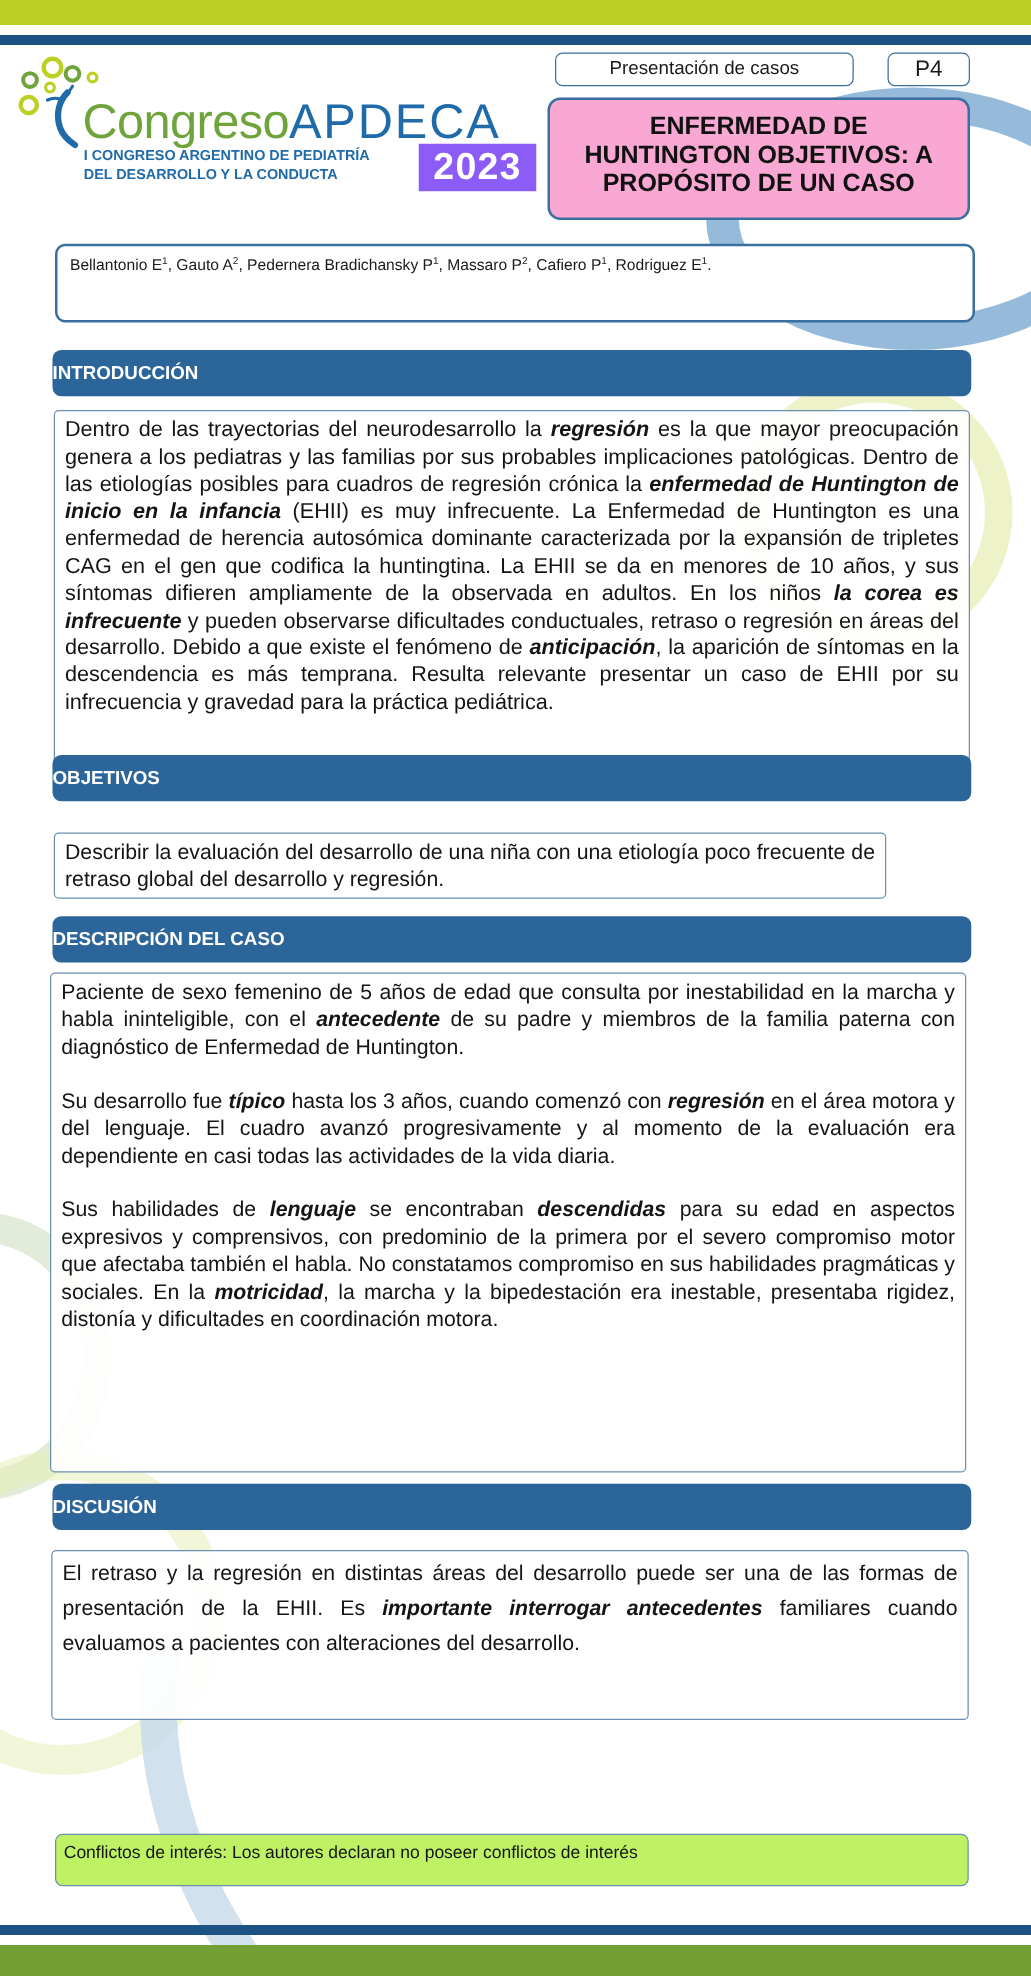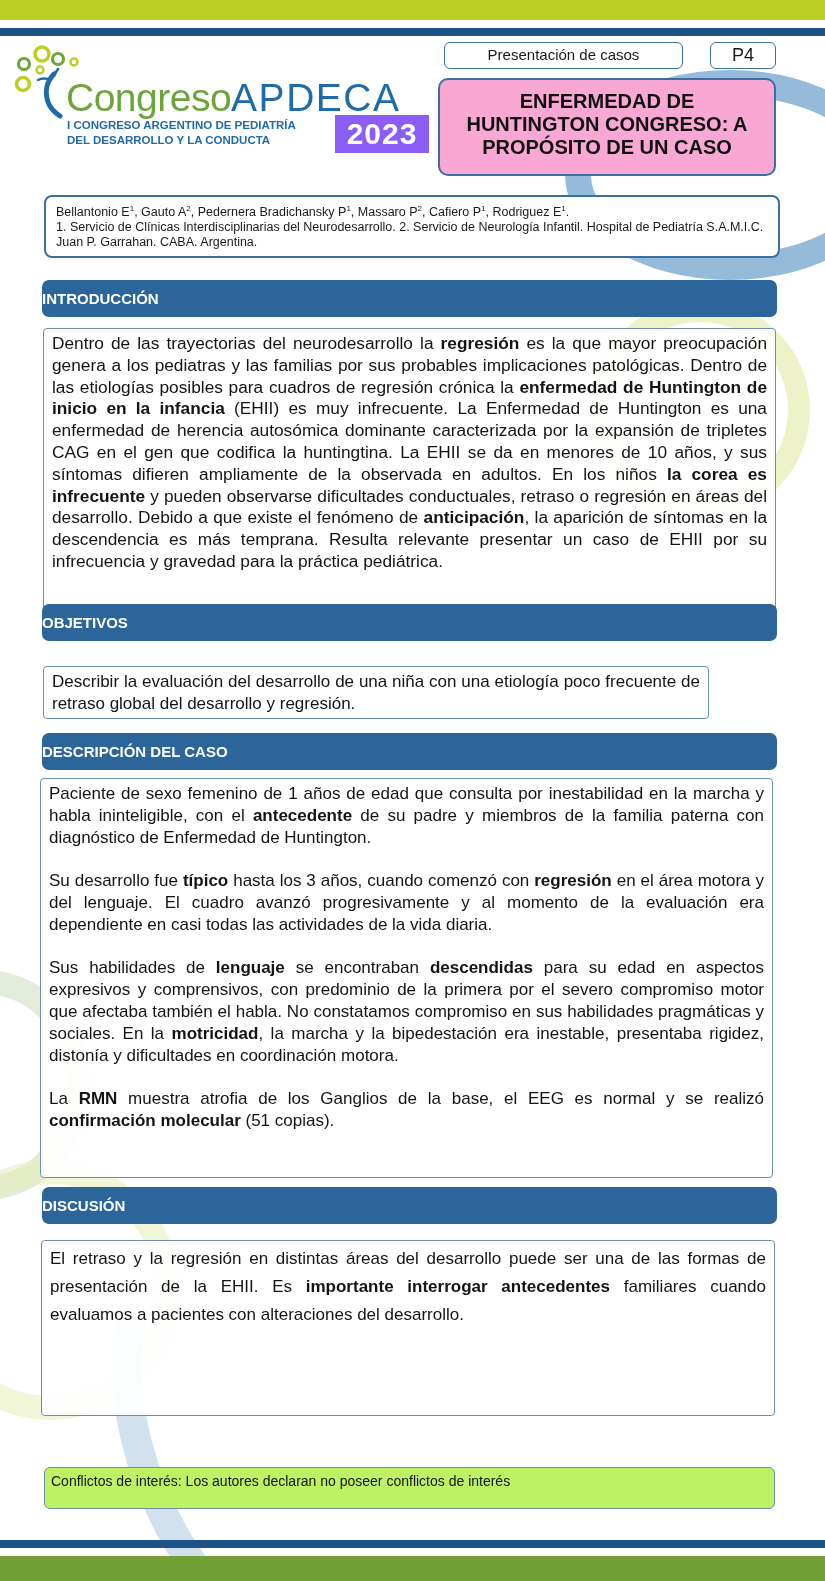--- a/index.html
+++ b/index.html
@@ -34,26 +34,26 @@
   .pill-code { left: 710px; top: 42px; width: 66px; height: 27px; font-size: 18px; line-height: 24px; }
   .title-box { position: absolute; left: 438px; top: 78px; width: 338px; height: 98px; background: #f9a8d4; border: 2px solid #3a6f9f; border-radius: 10px; text-align: center; font-weight: bold; font-size: 20px; line-height: 23px; padding-top: 10px; color: #111; }
 
   .authors-box { position: absolute; left: 44px; top: 195px; width: 736px; height: 63px; background: #fff; border: 2px solid #3a6f9f; border-radius: 8px; padding: 4px 10px; font-size: 12.5px; line-height: 15px; color: #1a1a1a; }
   .authors-box sup { font-size: 8px; }
 
   .section-header { position: absolute; left: 42px; width: 735px; height: 37px; background: #2b6599; border-radius: 7px; color: #fff; font-weight: bold; font-size: 15px; line-height: 37px; }
 
   .content-box { position: absolute; background: rgba(255,255,255,0.92); border: 1.5px solid #6c8fb0; border-radius: 4px; padding: 4px 8px; font-size: 17px; line-height: 21.8px; color: #141414; text-align: justify; }
   .content-box p + p { margin-top: 21.8px; }
-  .content-box b { font-weight: bold; }
+  .content-box b { font-weight: bold; font-style: italic; }
 
   .intro-box { left: 43px; top: 328px; width: 733px; height: 288px; font-size: 17.3px; }
   .obj-box { left: 43px; top: 666px; width: 666px; height: 53px; }
   .case-box { left: 40px; top: 778px; width: 733px; height: 400px; }
-  .disc-box { left: 41px; top: 1240px; width: 734px; height: 176px; line-height: 28px; }
+  .disc-box { left: 41px; top: 1240px; width: 734px; height: 136px; line-height: 28px; }
   .conflict-box { position: absolute; left: 44px; top: 1467px; width: 731px; height: 42px; background: #bef264; border: 1.5px solid #6c8fb0; border-radius: 6px; padding: 4px 6px; font-size: 14px; line-height: 18px; color: #141414; }
 </style>
 </head>
 <body>
 
 <div class="bar-top-green"></div>
 <div class="bar-top-blue"></div>
 
 <div class="deco deco-blue-right"></div>
 <div class="deco deco-lime-mid"></div>
@@ -80,45 +80,43 @@
     <div>I CONGRESO ARGENTINO DE PEDIATRÍA</div>
     <div>DEL DESARROLLO Y LA CONDUCTA</div>
   </div>
   <div class="logo-year">2023</div>
 </div>
 
 <div class="pill pill-category">Presentación  de casos</div>
 <div class="pill pill-code">P4</div>
 <div class="title-box">
   <div>ENFERMEDAD DE</div>
-  <div>HUNTINGTON CONGRESO: A</div>
+  <div>HUNTINGTON OBJETIVOS: A</div>
   <div>PROPÓSITO DE UN CASO</div>
 </div>
 
 <div class="authors-box">
   <div id="authors-list"><span>Bellantonio E</span><sup>1</sup>, <span>Gauto A</span><sup>2</sup>, <span>Pedernera Bradichansky P</span><sup>1</sup>, <span>Massaro P</span><sup>2</sup>, <span>Cafiero P</span><sup>1</sup>, <span>Rodriguez E</span><sup>1</sup>.</div>
-  <div>1. Servicio de Clínicas Interdisciplinarias del Neurodesarrollo. 2. Servicio de Neurología Infantil. Hospital de Pediatría S.A.M.I.C. Juan P. Garrahan. CABA. Argentina.</div>
 </div>
 
 <div class="section-header" style="top:280px;">INTRODUCCIÓN</div>
 <div class="content-box intro-box">
   <p><span>Dentro de las trayectorias del neurodesarrollo la </span><b>regresión</b><span> es la que mayor preocupación genera a los pediatras y las familias por sus probables implicaciones patológicas. Dentro de las etiologías posibles para cuadros de regresión crónica la </span><b>enfermedad de Huntington de inicio en la infancia</b><span> (EHII) es muy infrecuente. La Enfermedad de Huntington es una enfermedad de herencia autosómica dominante caracterizada por la expansión de tripletes CAG en el gen que codifica la huntingtina. La EHII se da en menores de 10 años, y sus síntomas difieren ampliamente de la observada en adultos. En los niños </span><b>la corea es infrecuente</b><span> y pueden observarse dificultades conductuales, retraso o regresión en áreas del desarrollo. Debido a que existe el fenómeno de </span><b>anticipación</b><span>, la aparición de síntomas en la descendencia es más temprana. Resulta relevante presentar un caso de EHII por su infrecuencia y gravedad para la práctica pediátrica.</span></p>
 </div>
 
 <div class="section-header" style="top:604px;">OBJETIVOS</div>
 <div class="content-box obj-box">
   <p>Describir la evaluación del desarrollo de una niña con una etiología poco frecuente de retraso global del desarrollo y regresión.</p>
 </div>
 
 <div class="section-header" style="top:733px;">DESCRIPCIÓN DEL CASO</div>
 <div class="content-box case-box">
-  <p><span>Paciente de sexo femenino de 1 años de edad que consulta por inestabilidad en la marcha y habla ininteligible, con el </span><b>antecedente</b><span> de su padre y miembros de la familia paterna con diagnóstico de Enfermedad de Huntington.</span></p>
+  <p><span>Paciente de sexo femenino de 5 años de edad que consulta por inestabilidad en la marcha y habla ininteligible, con el </span><b>antecedente</b><span> de su padre y miembros de la familia paterna con diagnóstico de Enfermedad de Huntington.</span></p>
   <p><span>Su desarrollo fue </span><b>típico</b><span> hasta los 3 años, cuando comenzó con </span><b>regresión</b><span> en el área motora y del lenguaje. El cuadro avanzó progresivamente y al momento de la evaluación era dependiente en casi todas las actividades de la vida diaria.</span></p>
   <p><span>Sus habilidades de </span><b>lenguaje</b><span> se encontraban </span><b>descendidas</b><span> para su edad en aspectos expresivos y comprensivos, con predominio de la primera por el severo compromiso motor que afectaba también el habla. No constatamos compromiso en sus habilidades pragmáticas y sociales. En la </span><b>motricidad</b><span>, la marcha y la bipedestación era inestable, presentaba rigidez, distonía y dificultades en coordinación motora.</span></p>
-  <p><span>La </span><b>RMN</b><span> muestra atrofia de los Ganglios de la base, el EEG es normal y se realizó </span><b>confirmación molecular</b><span> (51 copias).</span></p>
 </div>
 
 <div class="section-header" style="top:1187px;">DISCUSIÓN</div>
 <div class="content-box disc-box">
   <p><span>El retraso y la regresión en distintas áreas del desarrollo puede ser una de las formas de presentación de la EHII. Es </span><b>importante interrogar antecedentes</b><span> familiares cuando evaluamos a pacientes con alteraciones del desarrollo.</span></p>
 </div>
 
 <div class="conflict-box">Conflictos de interés: Los autores declaran no poseer conflictos de interés</div>
 
 <div class="bar-bottom-blue"></div>

